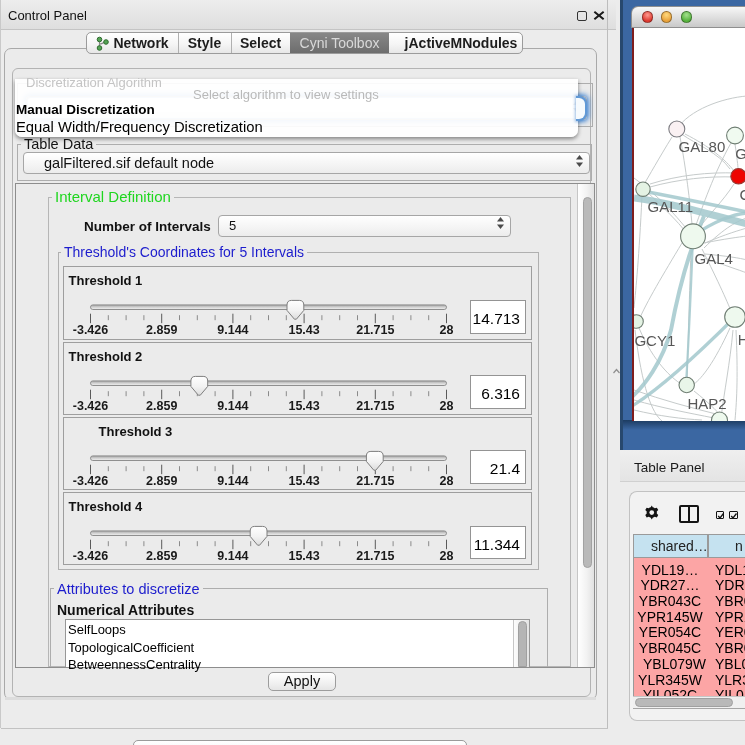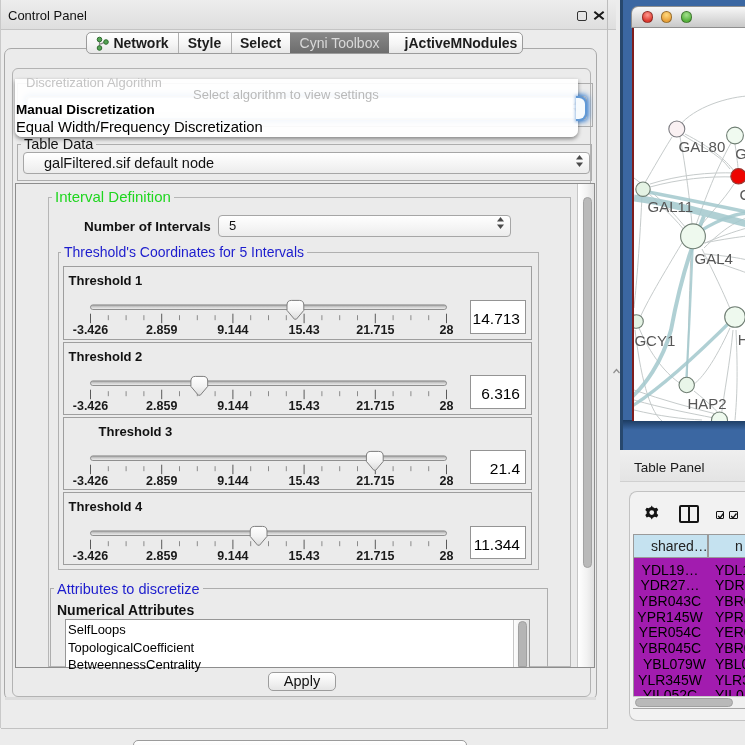--- a/index.html
+++ b/index.html
@@ -346,21 +346,21 @@
     </svg>
 <div class="abs" style="left:729px;top:510.5px;width:8.5px;height:8.5px;border:1.4px solid #141414;border-radius:1px;box-sizing:border-box;"></div>
 <svg class="abs" style="left:730px;top:511.5px;" width="8" height="8" viewBox="0 0 8 8">
       <path d="M1.2 4 L3 6 L6.5 1.5" stroke="#141414" stroke-width="1.3" fill="none"></path>
     </svg>
 <div class="abs" style="left:633px;top:534px;width:112px;height:24px;background:#c5e2f0;border-top:1px solid #9a9a9a;border-bottom:1px solid #9a9a9a;box-sizing:border-box;"></div>
 <div class="abs" style="left:633px;top:534px;width:1px;height:166px;background:#9a9a9a;"></div>
 <div class="abs" style="left:707px;top:534px;width:2px;height:166px;background:#9a9a9a;"></div>
 <div class="lbl" style="left:651px;top:538px;font-size:14px;color:#222;">shared…</div>
 <div class="lbl" style="left:735px;top:538px;font-size:14px;color:#222;">n</div>
-<div class="abs" style="left:634px;top:558px;width:111px;height:138px;background:#a21caf;overflow:hidden;">
+<div class="abs" style="left:634px;top:558px;width:111px;height:138px;background:#fca5a5;overflow:hidden;">
 <div class="row" style="left:0;top:3.5px;width:72px;text-align:center;">YDL19…</div>
 <div class="row" style="left:81px;top:3.5px;">YDL1</div>
 <div class="row" style="left:0;top:19.2px;width:72px;text-align:center;">YDR27…</div>
 <div class="row" style="left:81px;top:19.2px;">YDR2</div>
 <div class="row" style="left:0;top:34.9px;width:72px;text-align:center;">YBR043C</div>
 <div class="row" style="left:81px;top:34.9px;">YBR0</div>
 <div class="row" style="left:0;top:50.7px;width:72px;text-align:center;">YPR145W</div>
 <div class="row" style="left:81px;top:50.7px;">YPR1</div>
 <div class="row" style="left:0;top:66.4px;width:72px;text-align:center;">YER054C</div>
 <div class="row" style="left:81px;top:66.4px;">YER0</div>

